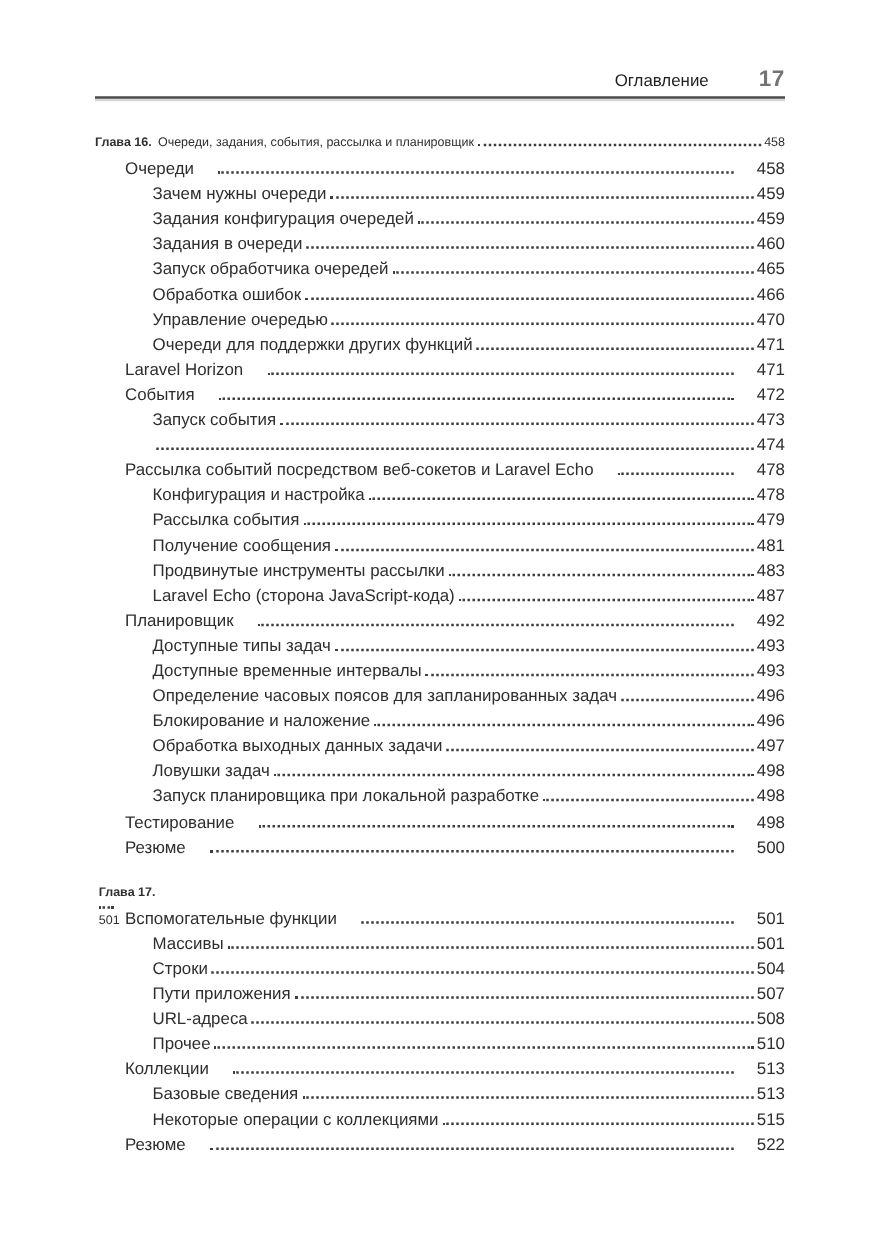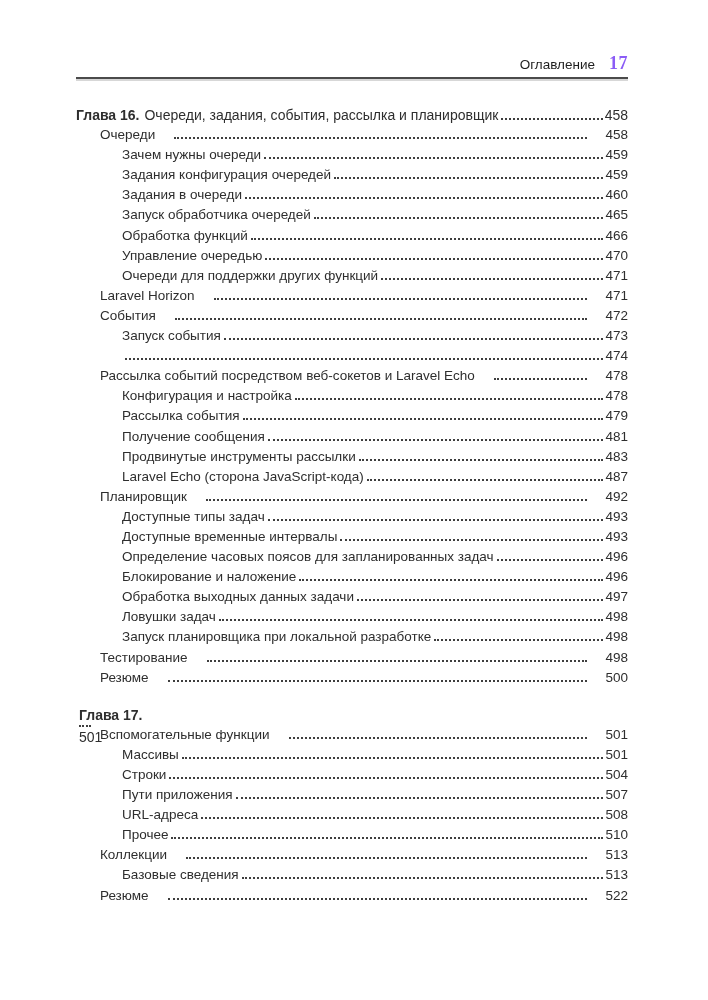--- a/index.html
+++ b/index.html
@@ -12,31 +12,31 @@
   body{width:708px;height:1000px;background:var(--bg);overflow:hidden;}
   .sheet{
     position:relative;width:564px;height:1000px;background:var(--bg);
     font-family:"Liberation Sans","DejaVu Sans",sans-serif;color:var(--text);
   }
   .header{
     position:absolute;left:76px;top:53px;width:552px;
     display:flex;justify-content:flex-end;align-items:baseline;
   }
   .header-title{font-size:13.5px;color:#1f1f1f;}
-  .header-page{font-size:18px;font-weight:700;margin-left:14px;letter-spacing:.5px;color:#8b5cf6;font-family:Liberation Serif, serif;}
+  .header-page{font-size:18px;font-weight:700;margin-left:40px;letter-spacing:.5px;color:#737373;}
   .rule{
     position:absolute;left:76px;top:77px;width:552px;height:2px;
     background:var(--rule);box-shadow:0 2px 0 rgba(140,140,140,.35);
   }
   .toc{position:absolute;left:76px;top:105px;width:552px;}
   .row{
     display:flex;align-items:baseline;height:20.1px;line-height:20.1px;
     font-size:13.5px;white-space:nowrap;
   }
-  .row.chapter{font-size:14px;}
+  .row.chapter{font-size:10px;}
   .chapter-gap{margin-top:17px;flex-direction:column;}
   .chlabel{font-weight:700;margin-right:5px;}
   .level-1{padding-left:24px;gap:16px;}
   .level-2{padding-left:46px;}
   .leader{
     flex:1;min-width:12px;border-bottom:2px dotted var(--dots);
     margin:0 2px 0 3px;
   }
   .pg{text-align:right;}
 </style>
@@ -75,21 +75,21 @@
         <span class="t">Задания в очереди</span>
         <span class="leader"></span>
         <span class="pg">460</span>
       </div>
       <div class="row level-2">
         <span class="t">Запуск обработчика очередей</span>
         <span class="leader"></span>
         <span class="pg">465</span>
       </div>
       <div class="row level-2">
-        <span class="t">Обработка функций</span>
+        <span class="t">Обработка ошибок</span>
         <span class="leader"></span>
         <span class="pg">466</span>
       </div>
       <div class="row level-2">
         <span class="t">Управление очередью</span>
         <span class="leader"></span>
         <span class="pg">470</span>
       </div>
       <div class="row level-2">
         <span class="t">Очереди для поддержки других функций</span>
@@ -232,20 +232,25 @@
       </div>
       <div class="row level-1">
         <span class="t">Коллекции</span>
         <span class="leader"></span>
         <span class="pg">513</span>
       </div>
       <div class="row level-2">
         <span class="t">Базовые сведения</span>
         <span class="leader"></span>
         <span class="pg">513</span>
+      </div>
+      <div class="row level-2">
+        <span class="t">Некоторые операции с коллекциями</span>
+        <span class="leader"></span>
+        <span class="pg">515</span>
       </div>
       <div class="row level-1">
         <span class="t">Резюме</span>
         <span class="leader"></span>
         <span class="pg">522</span>
       </div>
     </div>
 </div>
 
 </body></html>

